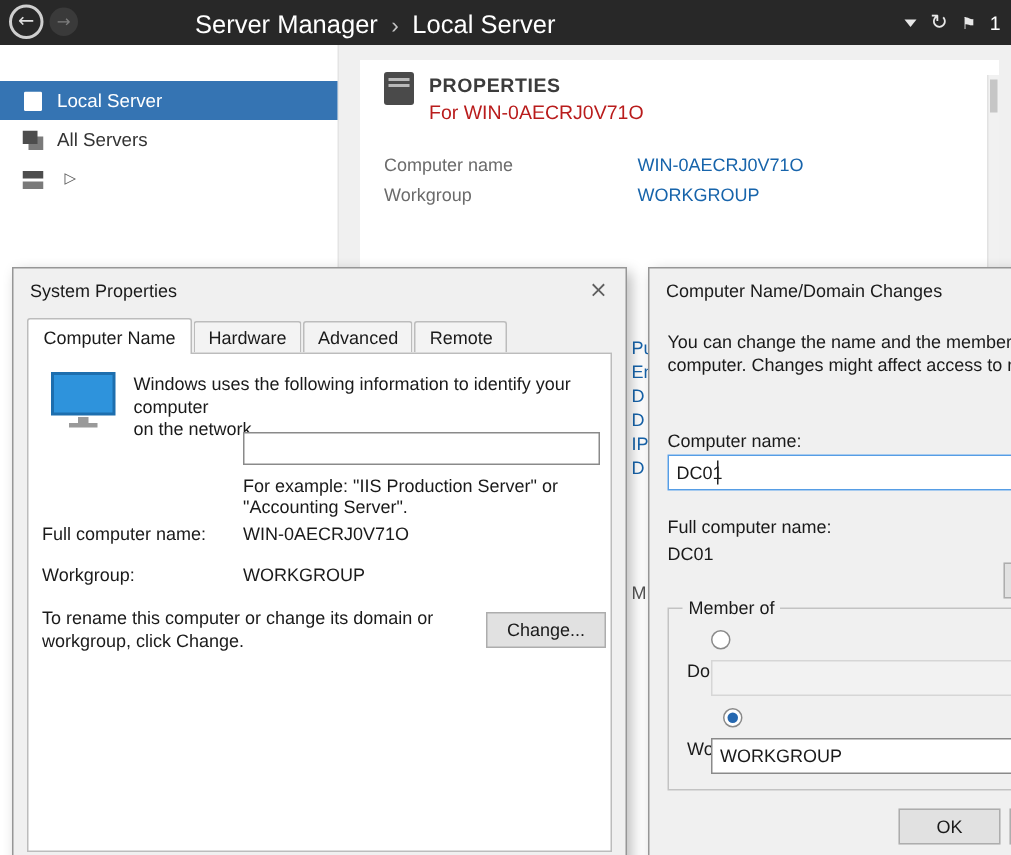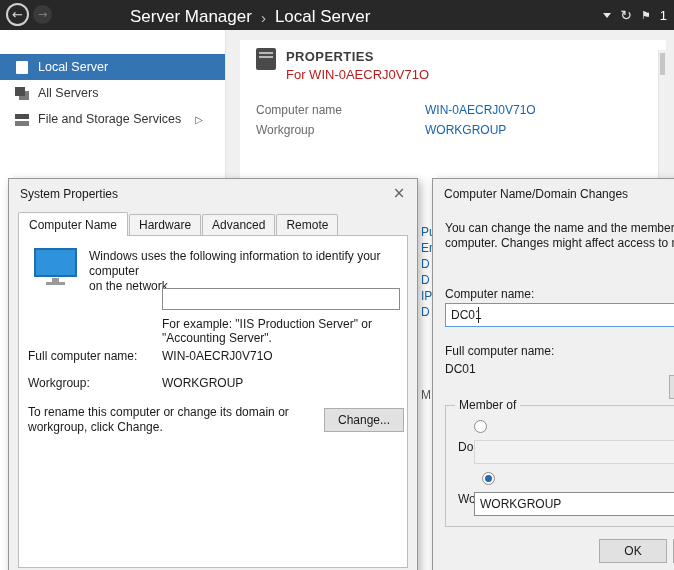--- a/index.html
+++ b/index.html
@@ -136,21 +136,20 @@
         </span>
         <span>All Servers</span>
       </div>
       <div class="side-item">
         <span class="icn">
           <svg width="14" height="13" viewBox="0 0 14 13" fill="currentColor">
               <rect x="0" y="1" width="14" height="5"></rect>
               <rect x="0" y="8" width="14" height="5" opacity="0.75"></rect>
             </svg>
         </span>
-        <span>File and Storage Services</span>
         <span class="expand glyph">▷</span>
       </div>
     </div>
   </div>
 
   <div class="main">
     <div class="tile">
       <span class="tile-icon">
         <svg width="20" height="22" viewBox="0 0 20 22">
             <rect width="20" height="22" rx="2" fill="#4a4a4a"></rect>

